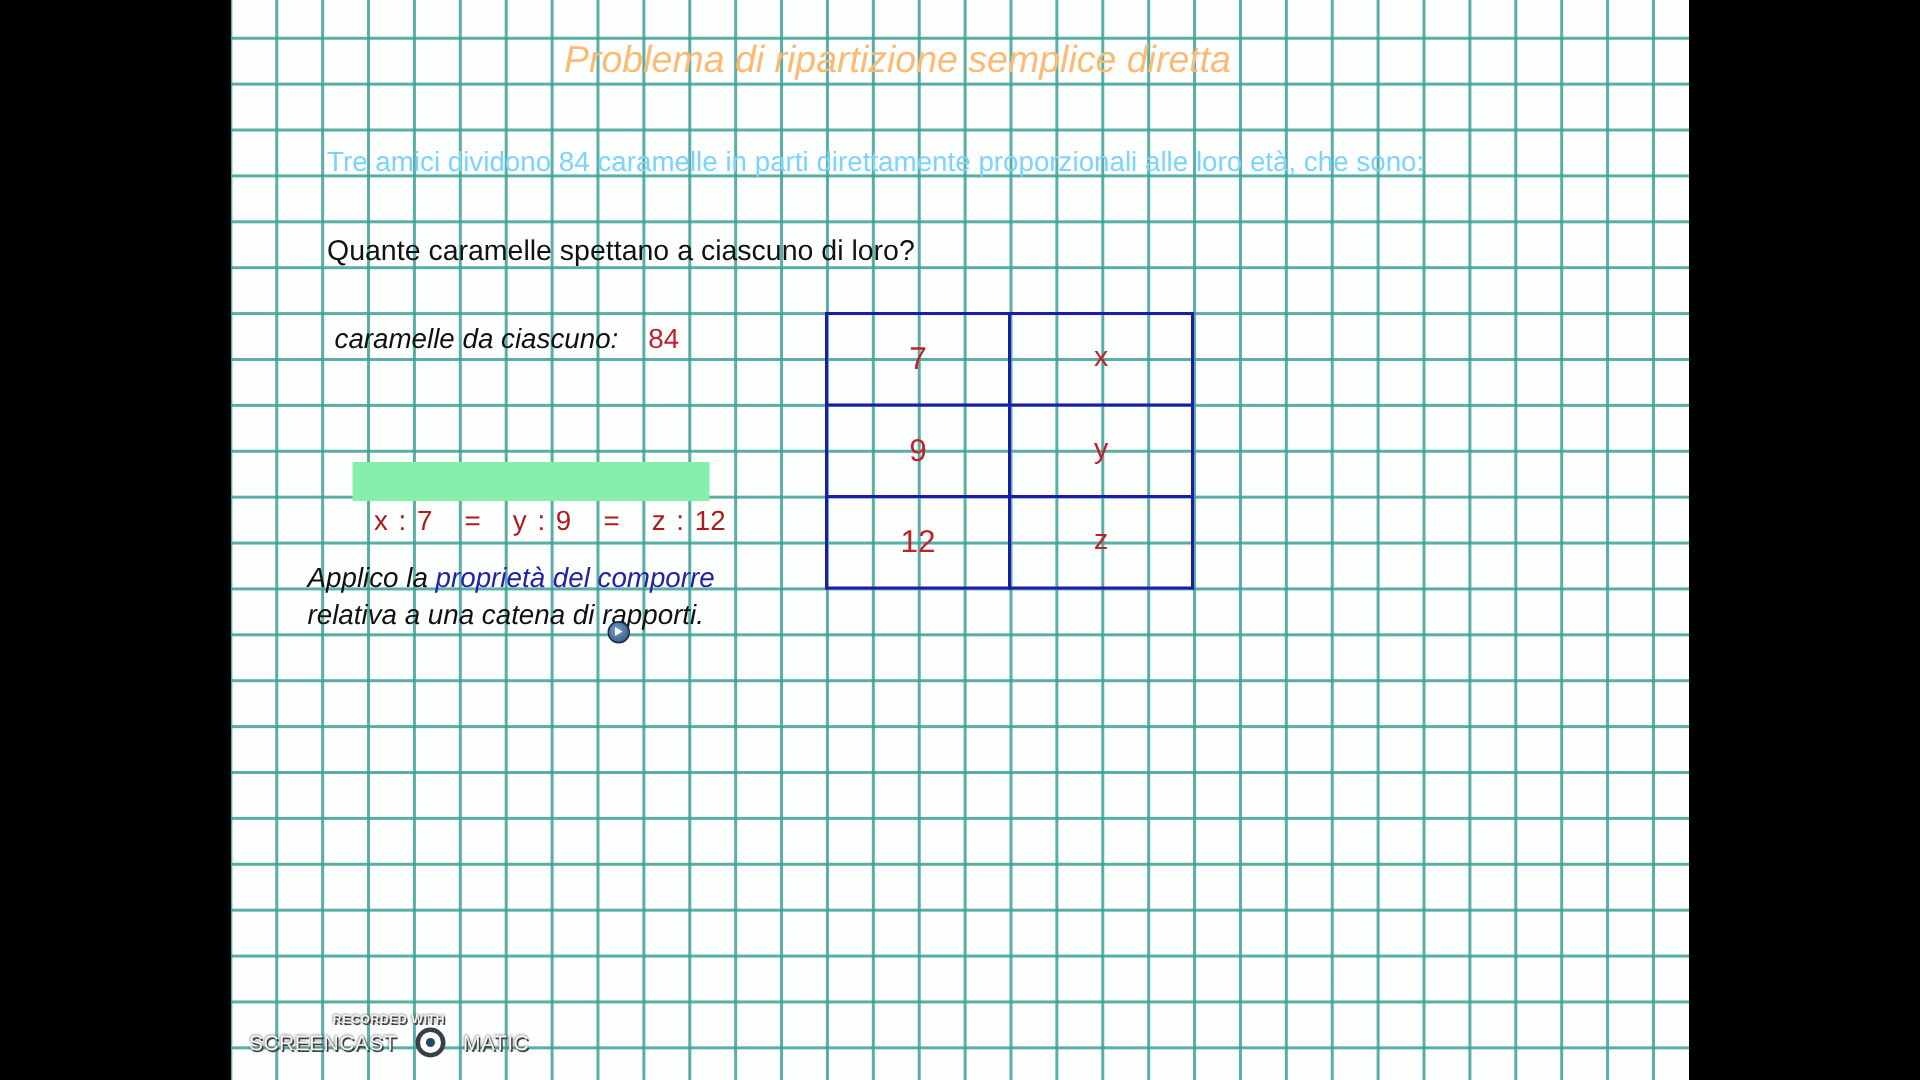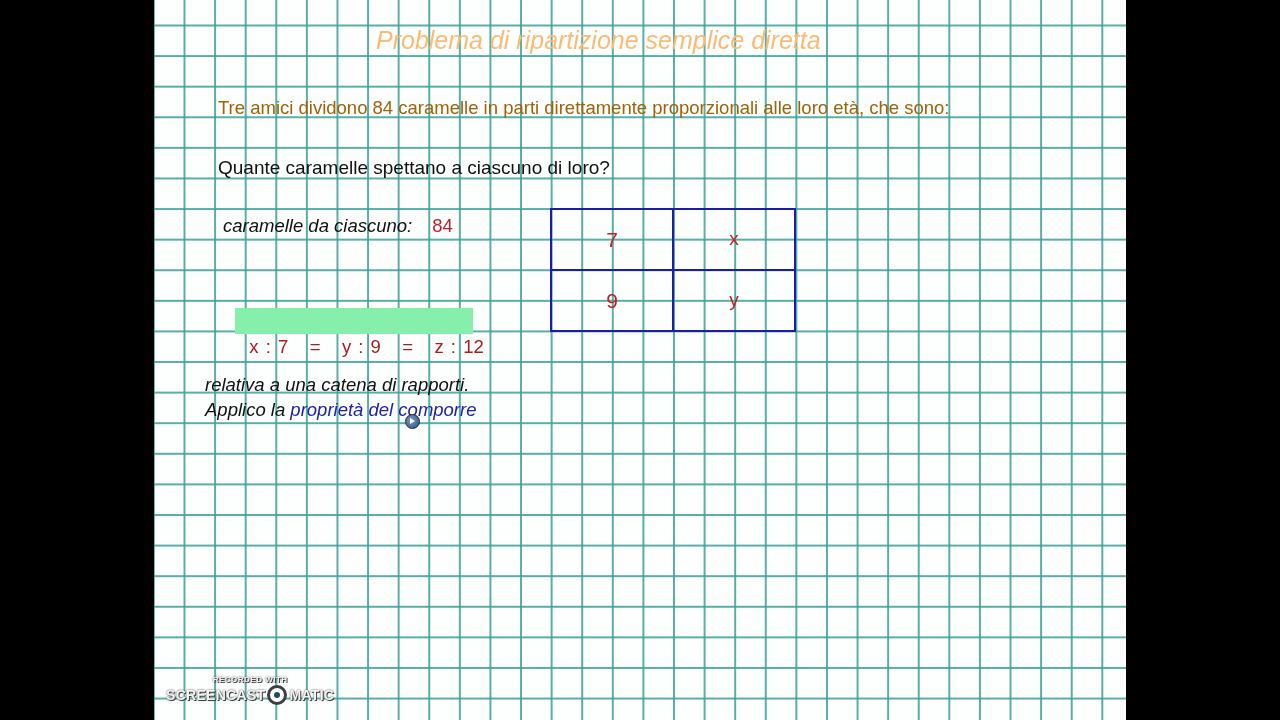--- a/index.html
+++ b/index.html
@@ -8,37 +8,37 @@
       position:absolute; left:154px; top:0; width:972px; height:720px;
       background-color:#fdfefe;
       background-image:
         linear-gradient(to right, rgba(60,160,150,0.85) 0, rgba(60,160,150,0.85) 2px, transparent 2px),
         linear-gradient(to bottom, rgba(60,160,150,0.85) 0, rgba(60,160,150,0.85) 2px, transparent 2px);
       background-size:30.6px 30.6px;
       background-position:29.5px 24.5px;
     }
     .abs { position:absolute; white-space:nowrap; }
     .title { left:376px; top:26px; font-size:25px; font-style:italic; color:#fdba74; }
-    .problem { left:218px; top:95px; font-size:18.5px; color:#a16207; line-height:25px; }
+    .problem { left:218px; top:95px; font-size:18.5px; color:#7dd3fc; line-height:25px; }
     .question { left:218px; top:157px; font-size:19px; color:#111; }
     .to-split { left:223px; top:215px; font-size:18.5px; font-style:italic; color:#111; }
     .to-split .num { color:#c0222a; font-style:normal; margin-left:20px; }
     .chain { left:235px; top:308px; width:238px; height:26px; background:#86efac; font-size:18.5px; color:#b01a1a; line-height:26px; text-align:center; word-spacing:2px; }
     .apply { left:205px; top:372px; font-size:18.5px; font-style:italic; color:#111; line-height:25px; }
     .apply .blue { color:#2222a8; }
     table.data { position:absolute; left:550px; top:208px; border-collapse:collapse; }
     table.data td, table.data th { border:2px solid #1c1ca8; width:120px; padding:0; text-align:center; }
     table.data th { height:28px; font-weight:normal; font-style:italic; color:#1c1ca8; font-size:16px; }
     table.data td { height:59px; color:#c0222a; font-size:21px; }
     table.data td.var { font-size:19px; vertical-align:top; padding-top:18px; height:41px; }
     .cursor { left:405px; top:414px; width:13px; height:13px; border-radius:50%; background:radial-gradient(circle at 40% 40%, #7aa0c8, #2a4a78); border:1px solid #1a2a48; }
     .cursor::after { content:""; position:absolute; left:4px; top:3px; border-left:5px solid #fff; border-top:3.5px solid transparent; border-bottom:3.5px solid transparent; }
     .wm { left:166px; top:675px; color:#f4f4f4;text-align:center; }
     .wm .small { font-size:8px; font-weight:bold; letter-spacing:0.5px; text-shadow:0 0 2px #333, 1px 1px 0 #444; display:block; }
-    .wm .big { font-size:14px; font-weight:bold; letter-spacing:0.3px; text-shadow:0 0 2px #333, 1px 1px 0 #444; display:flex; align-items:center; gap:2px; margin-top:1px; }
+    .wm .big { font-size:14px; font-weight:normal; letter-spacing:0.3px; text-shadow:0 0 2px #333, 1px 1px 0 #444; display:flex; align-items:center; gap:12px; margin-top:1px; }
     .wm .logo { width:20px; height:20px; border-radius:50%; border:3px solid #3a3f45; background:#fff; box-sizing:border-box; position:relative; display:inline-block; }
     .wm .logo::after { content:""; position:absolute; left:4px; top:4px; width:6px; height:6px; border-radius:50%; background:#1f4a6a; }
   </style>
 </head>
 <body>
 
 <div class="page"></div>
 
 <div class="abs title">Problema di ripartizione semplice diretta</div>
 
@@ -50,33 +50,37 @@
 
 <div class="abs to-split">
   <span>caramelle da ciascuno:</span><span class="num">84</span>
 </div>
 
 <div class="abs chain" style="white-space:pre;">
   <span>x : 7   =   y : 9   =   z : 12</span>
 </div>
 
 <div class="abs apply">
+  <div><span style="white-space:pre;">Applico la </span><span class="blue">proprietà del comporre</span></div>
   <div>relativa a una catena di rapporti.</div>
-  <div><span style="white-space:pre;">Applico la </span><span class="blue">proprietà del comporre</span></div>
 </div>
 
 <table class="data">
   <tbody>
   <tr>
     <td>7</td>
     <td class="var">x</td>
   </tr>
   <tr>
     <td>9</td>
     <td class="var">y</td>
+  </tr>
+  <tr>
+    <td>12</td>
+    <td class="var">z</td>
   </tr>
 </tbody>
   </table>
 
 <div class="abs cursor"></div>
 
 <div class="abs wm">
   <span class="small">RECORDED WITH</span>
   <span class="big">
     <span>SCREENCAST</span>

